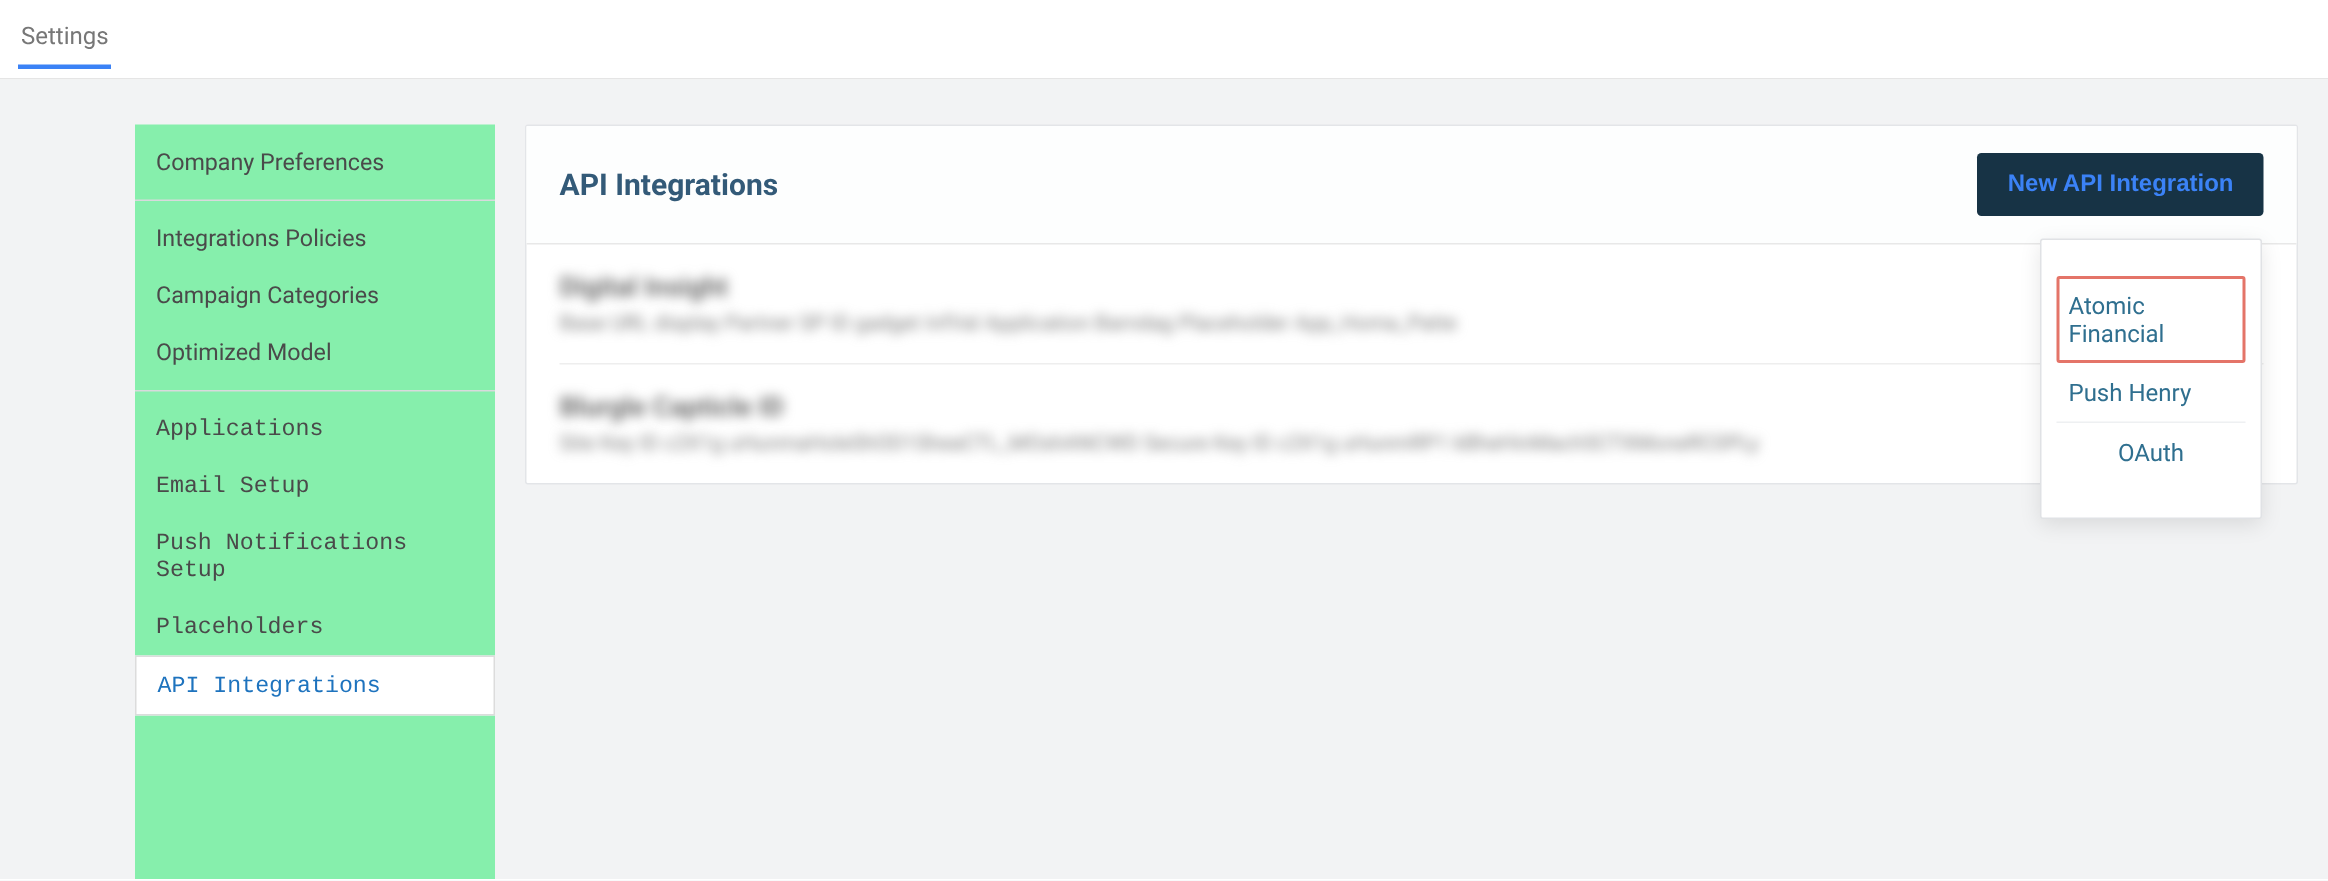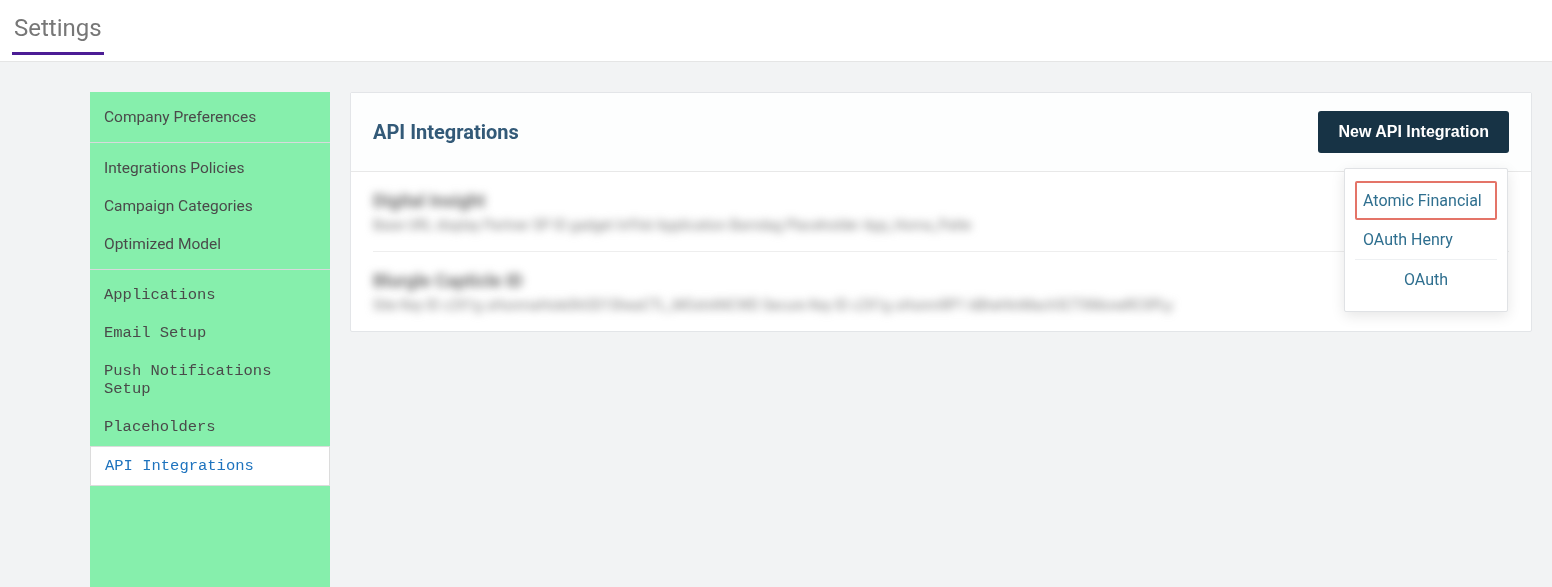--- a/index.html
+++ b/index.html
@@ -1,38 +1,38 @@
 <!DOCTYPE html>
 <html><head>
 <meta charset="utf-8">
 <style>
   html,body{margin:0;padding:0;font-family:-apple-system,BlinkMacSystemFont,"Segoe UI",Roboto,Arial,sans-serif;background:#fff;color:#333;font-size:16px;}
   *{box-sizing:border-box;}
   .topbar{padding:12px 12px 0 12px;}
-  .topbar .tab{display:inline-block;font-size:24px;color:#777;padding:2px 2px 10px 2px;border-bottom:3px solid #4c1d95;}
+  .topbar .tab{display:inline-block;font-size:16px;color:#777;padding:2px 2px 10px 2px;border-bottom:3px solid #3b82f6;}
   .topbar-line{border-bottom:1px solid #e5e5e5;margin-top:6px;}
   .page{display:flex;background:#f2f3f4;min-height:533px;padding-top:30px;}
   .gutter-left{flex:0 0 90px;}
   .sidebar{flex:0 0 240px;background:#86efac;}
   .sidebar .group{border-bottom:1px solid #d8dadc;padding:6px 0;}
   .sidebar .item{padding:10px 14px;font-size:15.5px;color:#4a4a4a;cursor:pointer;}
   .sidebar .item.active{background:#fff;border:1px solid #dcdcdc;color:#1e73be;}
   .main{flex:1;padding:0 20px 40px 20px;position:relative;}
   .panel{background:#fff;border:1px solid #e3e5e8;border-radius:2px;}
   .panel-header{display:flex;align-items:center;justify-content:space-between;padding:18px 22px;border-bottom:1px solid #e8e8e8;background:#fdfefe;}
   .panel-title{font-size:20px;font-weight:700;color:#335a78;}
-  .btn-primary{background:#173345;color:#ffffff;border:none;font-size:16px;font-weight:600;padding:12px 20px;border-radius:3px;cursor:pointer;}
+  .btn-primary{background:#173345;color:#3b82f6;border:none;font-size:16px;font-weight:600;padding:12px 20px;border-radius:3px;cursor:pointer;}
   .list{padding:0 22px;}
   .row{padding:18px 0;border-bottom:1px solid #eee;position:relative;}
   .row:last-child{border-bottom:none;}
   .row .title{font-size:18px;font-weight:700;color:#6e6e6e;}
   .row .sub{font-size:14px;color:#7e7e7e;margin-top:6px;}
   .row .obscured{filter:blur(4px);user-select:none;}
   .trash{position:absolute;right:0;top:22px;color:#8a8a8a;}
-  .dropdown{position:absolute;right:44px;top:76px;width:164px;background:#fff;border:1px solid #e0e2e5;box-shadow:0 4px 14px rgba(0,0,0,0.10);border-radius:2px;padding:12px 10px;z-index:5;}
+  .dropdown{position:absolute;right:44px;top:76px;width:148px;background:#fff;border:1px solid #e0e2e5;box-shadow:0 4px 14px rgba(0,0,0,0.10);border-radius:2px;padding:24px 10px;z-index:5;}
   .dropdown .option{padding:10px 8px;font-size:16px;color:#2f6f8f;cursor:pointer;border-bottom:1px solid #eef0f2;}
   .dropdown .option:last-child{border-bottom:none;text-align:center;}
   .dropdown .option.highlight{border:2px solid #e47468;border-radius:2px;padding:8px 6px;}
   .trash svg{width:18px;height:18px;display:block;}
 </style>
 </head>
 <body>
 
 <div class="topbar">
   <span class="tab">Settings</span>
@@ -87,17 +87,17 @@
                 <path d="M8 6V4h8v2"></path>
                 <path d="M6 6l1 14h10l1-14"></path>
               </svg>
           </span>
         </div>
       </div>
     </div>
 
     <div class="dropdown">
       <div class="option highlight">Atomic Financial</div>
-      <div class="option">OAuth Henry</div>
+      <div class="option">Push Henry</div>
       <div class="option">OAuth</div>
     </div>
   </div>
 </div>
 
 </body></html>

